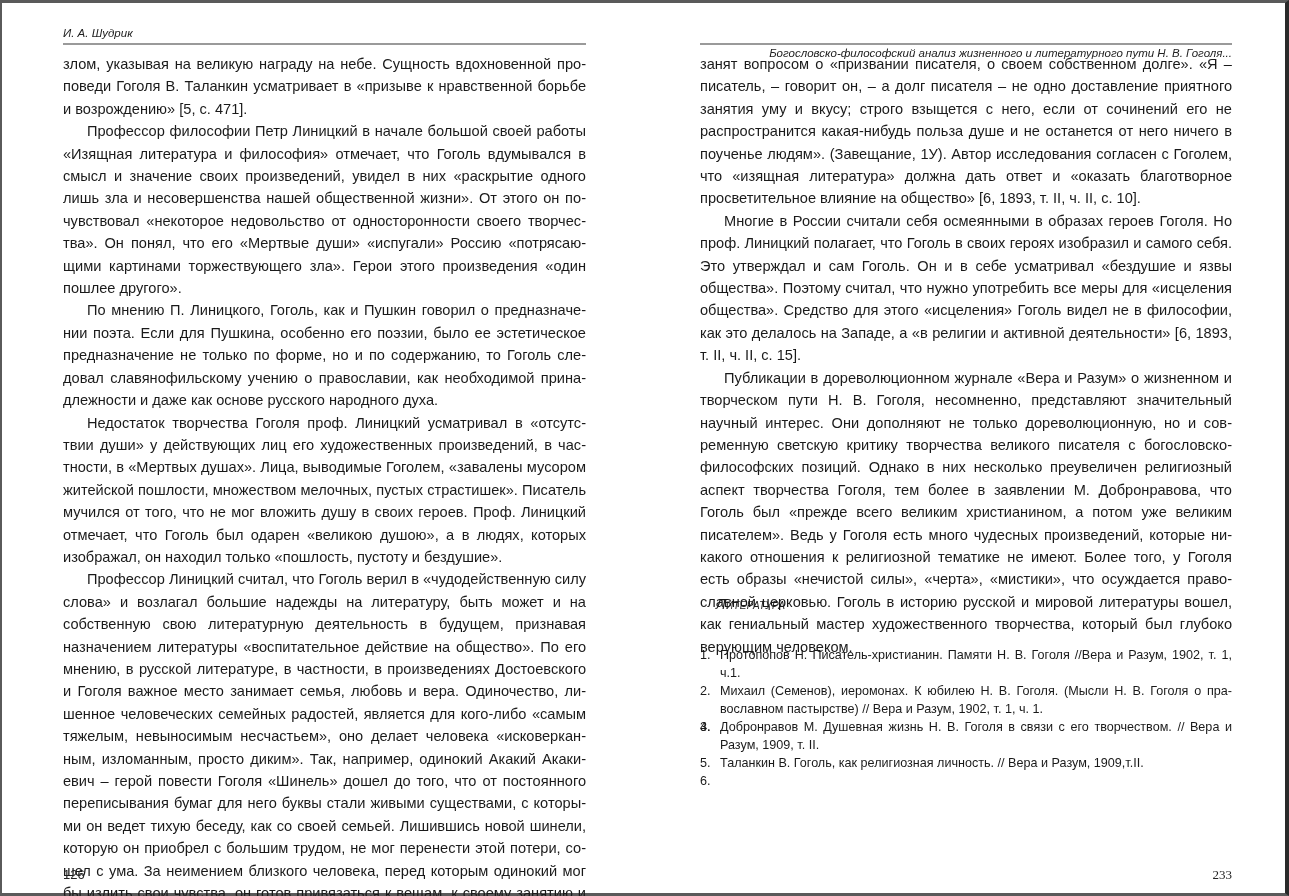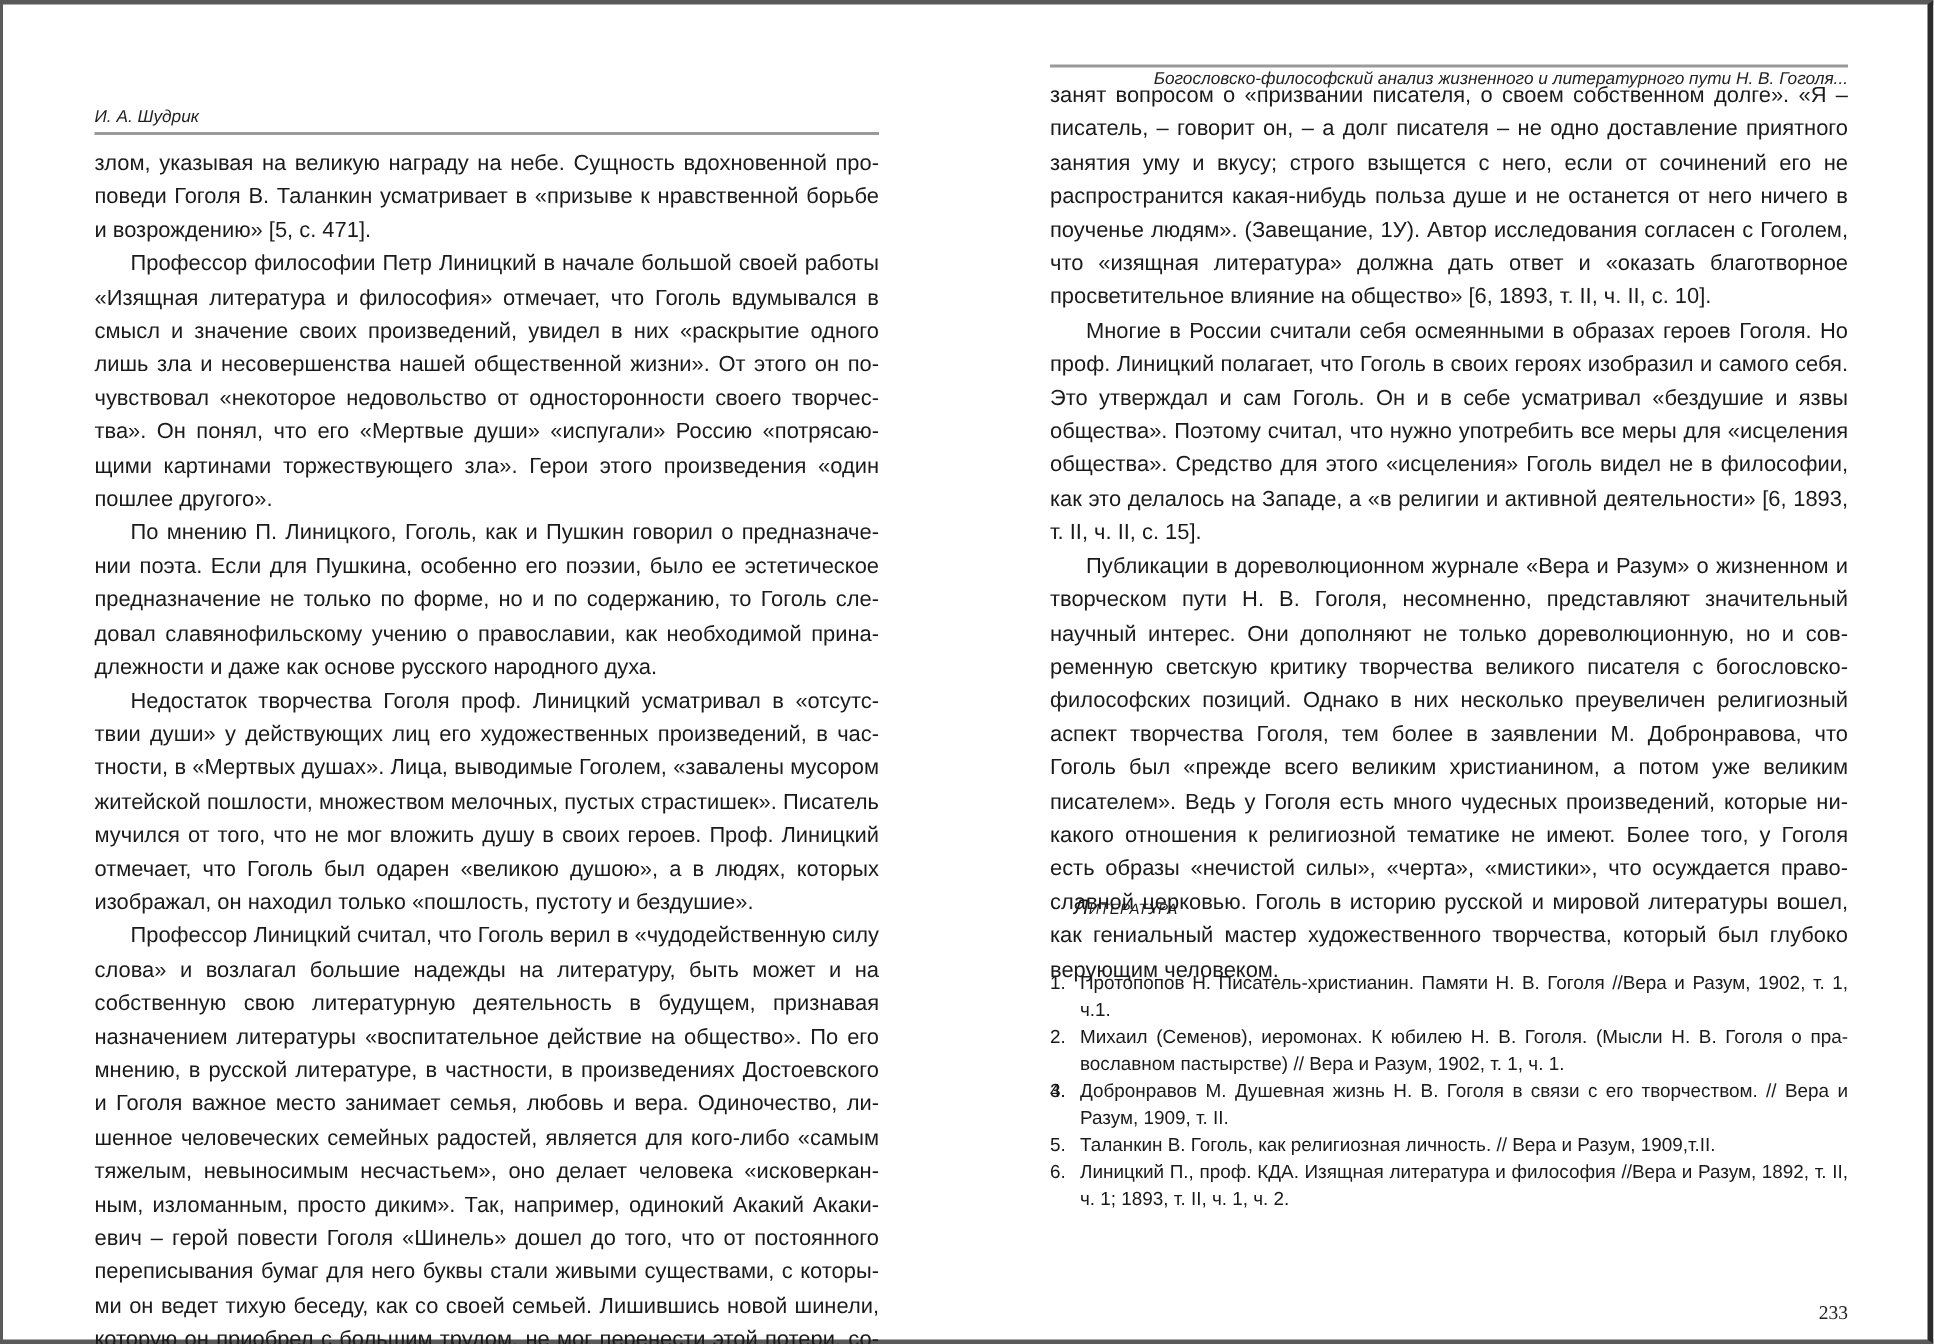--- a/index.html
+++ b/index.html
@@ -15,21 +15,21 @@
     box-sizing: border-box;
     border-top: 3px solid #5a5a5a;
     border-left: 2px solid #5a5a5a;
     border-bottom: 3px solid #5a5a5a;
     border-right: 4px solid #2a2a2a;
     background: #fff;
   }
   .page {
     position: absolute; top: 0; bottom: 0;
   }
-  .page.left { left: 61px; width: 523px; margin-top: 45px; }
+  .page.left { left: 61px; width: 523px; }
   .page.right { left: 698px; width: 532px; }
   .running-head {
     position: absolute; top: 22px; left: 0; right: 0;
     font-size: 11.5px; font-style: italic; color: #222;
     height: 16px; line-height: 16px;
   }
   .page.right .running-head { text-align: right; margin-top: 20px; }
   .rule {
     position: absolute; top: 40px; left: 0; right: 0;
     height: 2px; background: #9a9a9a;
@@ -92,18 +92,18 @@
       <p class="indent">Многие в России считали себя осмеянными в образах героев Гоголя. Но проф. Линицкий полагает, что Гоголь в своих героях изобразил и само­го себя. Это утверждал и сам Гоголь. Он и в себе усматривал «бездушие и язвы общества». Поэтому считал, что нужно употребить все меры для «исцеления общества». Средство для этого «исцеления» Гоголь видел не в философии, как это делалось на Западе, а «в религии и активной деятель­ности» [6, 1893, т. II, ч. II, с. 15].</p>
       <p class="indent">Публикации в дореволюционном журнале «Вера и Разум» о жизненном и творческом пути Н. В. Гоголя, несомненно, представляют значительный научный интерес. Они дополняют не только дореволюционную, но и сов­ременную светскую критику творчества великого писателя с богословско-философских позиций. Однако в них несколько преувеличен религиозный аспект творчества Гоголя, тем более в заявлении М. Добронравова, что Гоголь был «прежде всего великим христианином, а потом уже великим писателем». Ведь у Гоголя есть много чудесных произведений, которые ни­какого отношения к религиозной тематике не имеют. Более того, у Гоголя есть образы «нечистой силы», «черта», «мистики», что осуждается право­славной церковью. Гоголь в историю русской и мировой литературы вошел, как гениальный мастер художественного творчества, который был глубоко верующим человеком.</p>
     </div>
     <div class="refs-title">Литература</div>
     <ol class="refs">
       <li><span class="num">1.</span><span>Протопопов Н. Писатель-христианин. Памяти Н. В. Гоголя //Вера и Разум, 1902, т. 1, ч.1.</span></li>
       <li><span class="num">2.</span><span>Михаил (Семенов), иеромонах. К юбилею Н. В. Гоголя. (Мысли Н. В. Гоголя о пра­вославном пастырстве) // Вера и Разум, 1902, т. 1, ч. 1.</span></li>
       <li><span class="num">3.</span></li>
       <li><span class="num">4.</span><span>Добронравов М. Душевная жизнь Н. В. Гоголя в связи с его творчеством. // Вера и Разум, 1909, т. II.</span></li>
       <li><span class="num">5.</span><span>Таланкин В. Гоголь, как религиозная личность. // Вера и Разум, 1909,т.II.</span></li>
-      <li><span class="num">6.</span><span>Линицкий П., проф. КДА. Изящная литература и философия //Вера и Разум, 1892, т. II, ч. 1; 1893, т. II, ч. 1, ч. 2.</span></li>
+      <li><span class="num">6.</span></li>
     </ol>
     <div class="page-number">233</div>
   </div>
 
 </div>
 
 </body></html>

